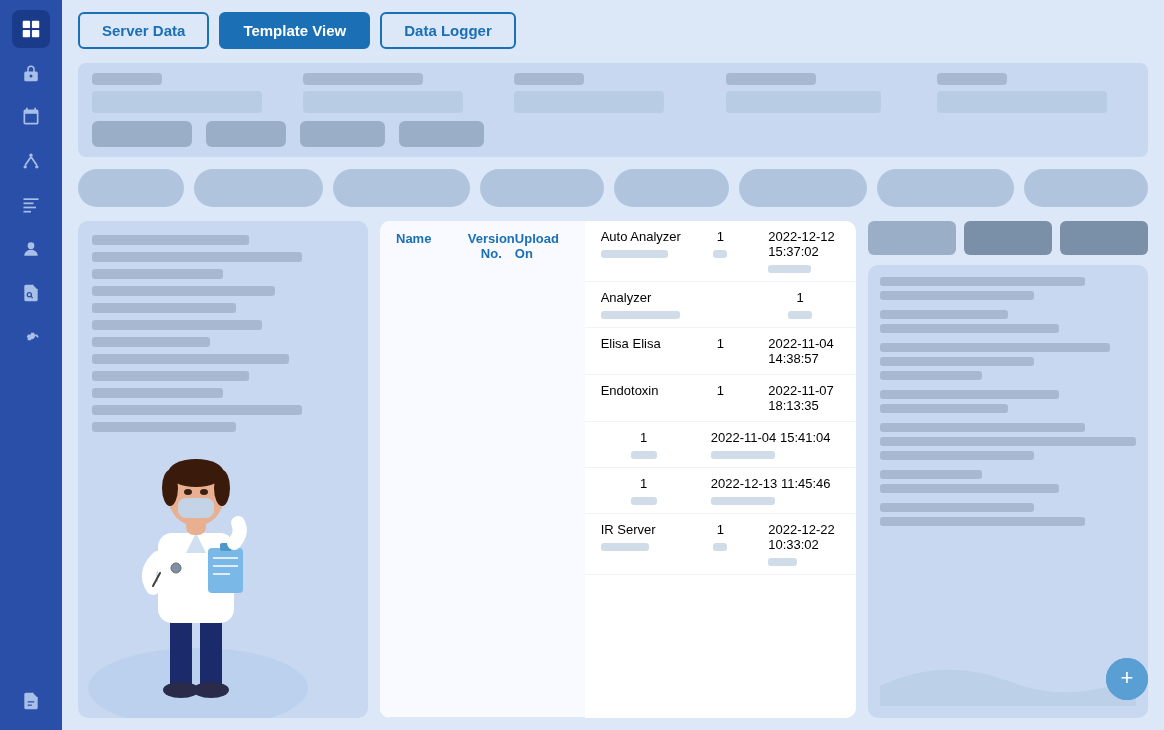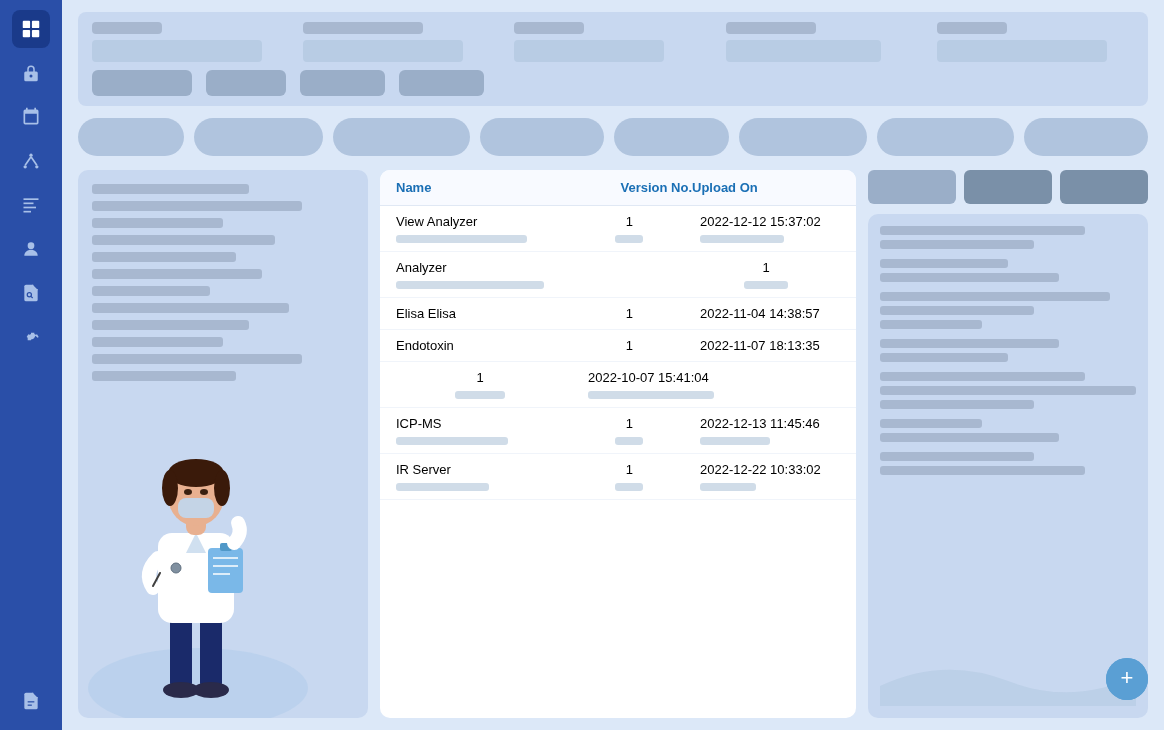--- a/index.html
+++ b/index.html
@@ -138,30 +138,30 @@
       flex-shrink: 0;
     }
 
     
     .center-table {
       flex: 1;
       background: #fff;
       border-radius: 10px;
       overflow: hidden;
       display: flex;
-      flex-direction: column;
+      flex-direction: row;
     }
     .table-header {
       display: flex;
       padding: 10px 16px;
       border-bottom: 1px solid #e0e8f4;
       background: #f8faff;
     }
     .col-name { flex: 2; }
-    .col-version { flex: 1; text-align: right; }
+    .col-version { flex: 1; text-align: center; }
     .col-upload { flex: 1.5; }
     .col-label {
       font-size: 13px;
       font-weight: bold;
     }
     .col-label.blue { color: #1a6fb5; }
     .table-body { flex: 1; overflow-y: auto; }
     .table-row {
       display: flex;
       padding: 8px 16px;
@@ -299,20 +299,25 @@
         <path d="M14 2H6a2 2 0 0 0-2 2v16a2 2 0 0 0 2 2h12a2 2 0 0 0 2-2V8l-6-6z"></path>
         <path d="M14 2v6h6" fill="none" stroke="#a8c0e8" stroke-width="1.5"></path>
         <line x1="8" y1="13" x2="16" y2="13" stroke="#2a4fa8" stroke-width="1.5"></line>
         <line x1="8" y1="17" x2="13" y2="17" stroke="#2a4fa8" stroke-width="1.5"></line>
       </svg>
   </div>
 </div>
 
 <div class="main">
 
+  <div class="top-tabs">
+    <button class="tab-btn">Server Data</button>
+    <button class="tab-btn active">Template View</button>
+    <button class="tab-btn">Data Logger</button>
+  </div>
 
   <div class="filter-area">
     <div class="filter-row">
       <div style="flex:1; display:flex; flex-direction:column; gap:6px;">
         <div class="filter-label sm"></div>
         <div class="filter-input w1"></div>
       </div>
       <div style="flex:1; display:flex; flex-direction:column; gap:6px;">
         <div class="filter-label md"></div>
         <div class="filter-input w2"></div>
@@ -413,21 +418,21 @@
     <div class="center-table">
       <div class="table-header">
         <div class="col-name col-label blue">Name</div>
         <div class="col-version col-label blue">Version No.</div>
         <div class="col-upload col-label blue">Upload On</div>
       </div>
       <div class="table-body">
 
         <div class="table-row">
           <div class="row-cell name">
-            <span>View Analyzer</span>
+            <span>Auto Analyzer</span>
             <div class="row-sub w70"></div>
           </div>
           <div class="row-cell version">
             <span>1</span>
             <div class="row-sub w30" style="margin: 6px auto 0;"></div>
           </div>
           <div class="row-cell upload">
             <span>2022-12-12 15:37:02</span>
             <div class="row-sub w60"></div>
           </div>
@@ -467,30 +472,26 @@
             <span>2022-11-07 18:13:35</span>
           </div>
         </div>
 
         <div class="table-row">
           <div class="row-cell version">
             <span>1</span>
             <div class="row-sub w30" style="margin: 6px auto 0;"></div>
           </div>
           <div class="row-cell upload">
-            <span>2022-10-07 15:41:04</span>
+            <span>2022-11-04 15:41:04</span>
             <div class="row-sub w50"></div>
           </div>
         </div>
 
         <div class="table-row">
-          <div class="row-cell name">
-            <span>ICP-MS</span>
-            <div class="row-sub w60"></div>
-          </div>
           <div class="row-cell version">
             <span>1</span>
             <div class="row-sub w30" style="margin: 6px auto 0;"></div>
           </div>
           <div class="row-cell upload">
             <span>2022-12-13 11:45:46</span>
             <div class="row-sub w50"></div>
           </div>
         </div>
 

